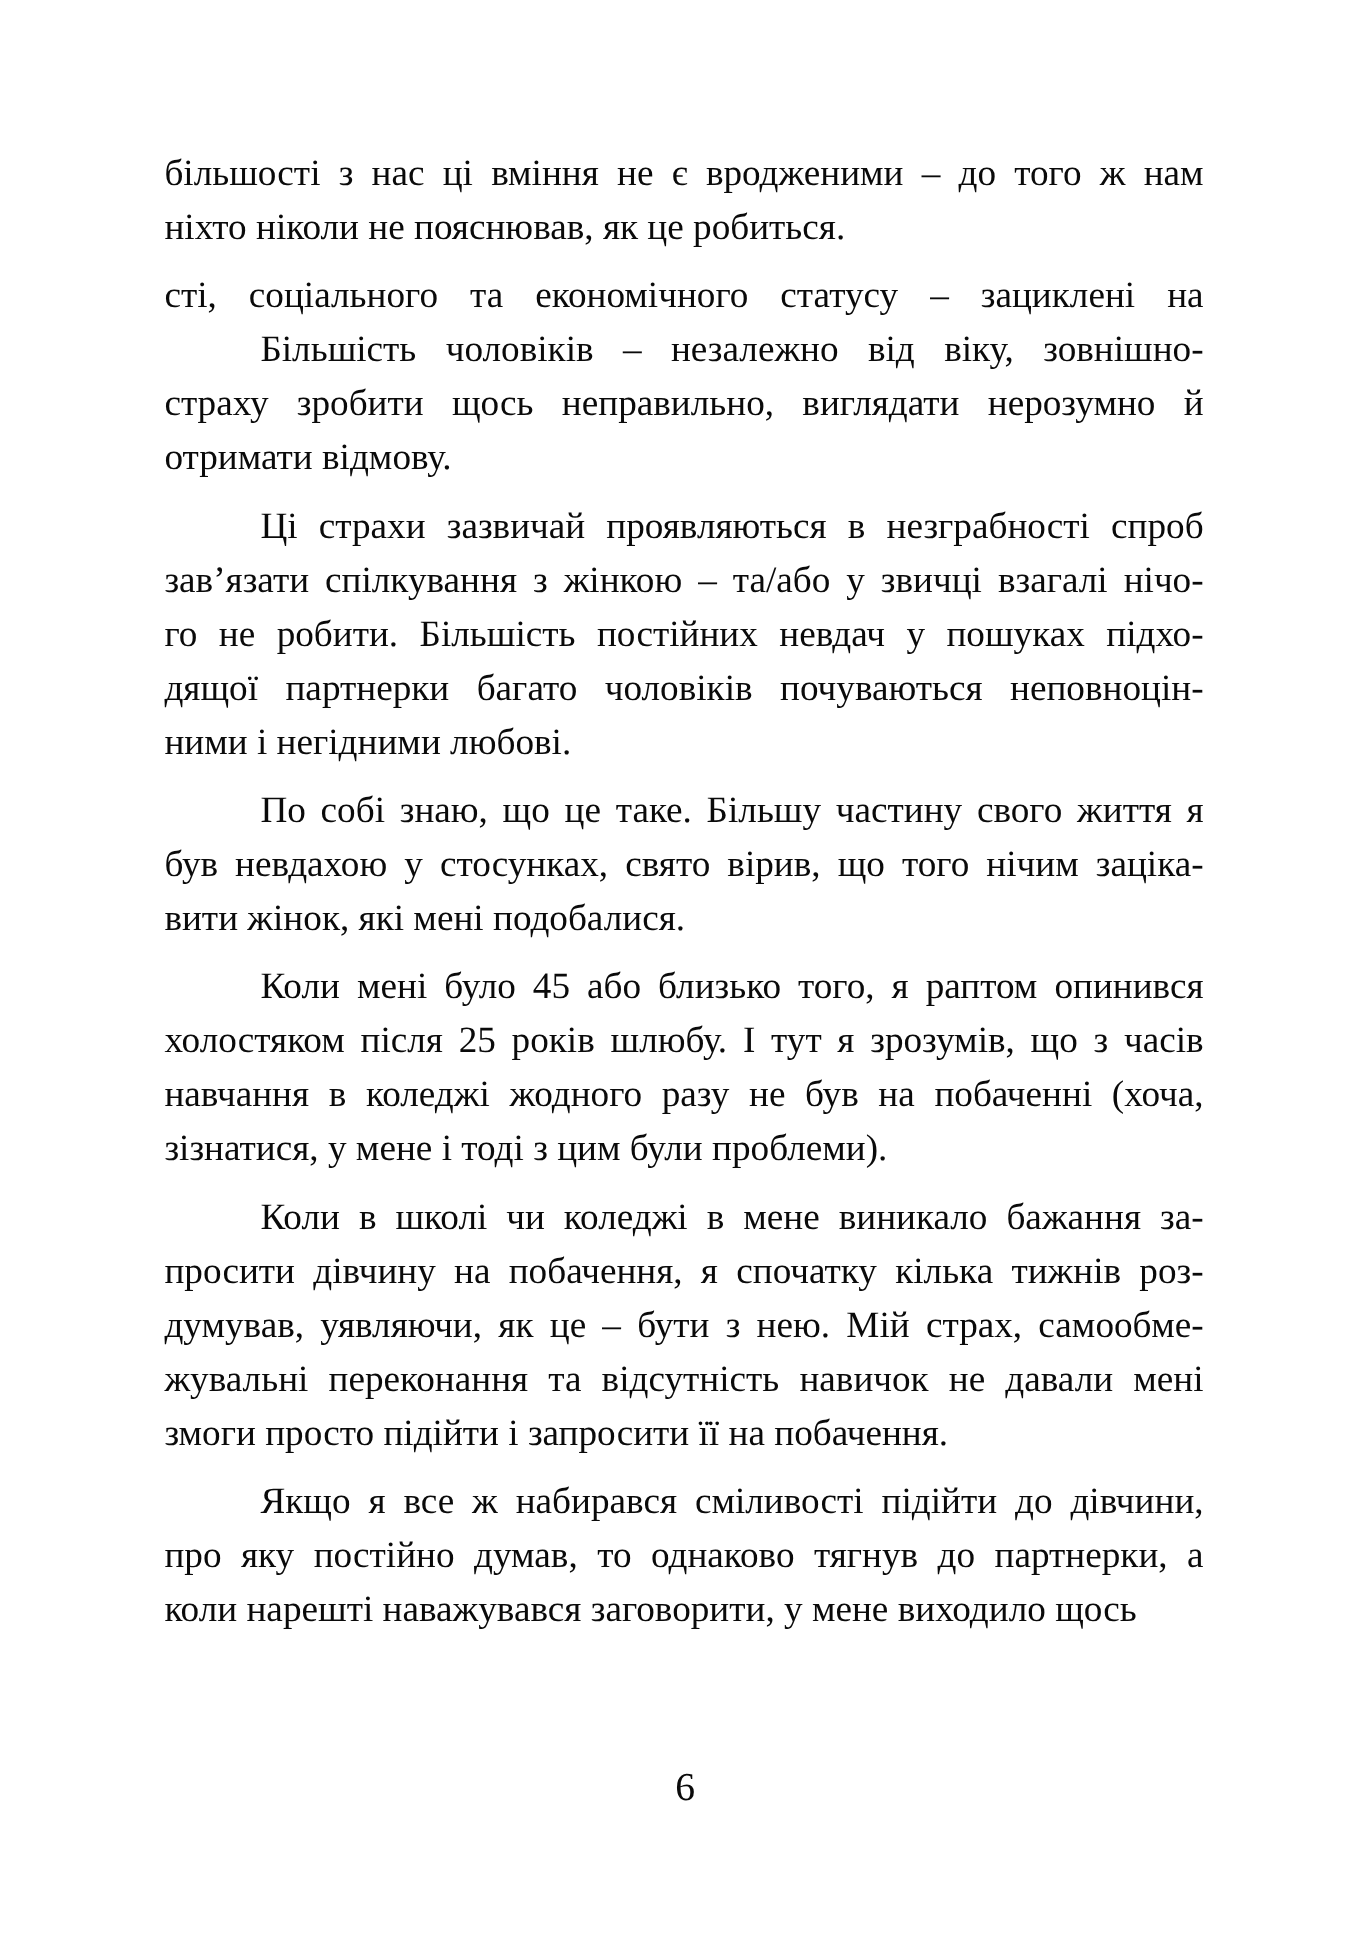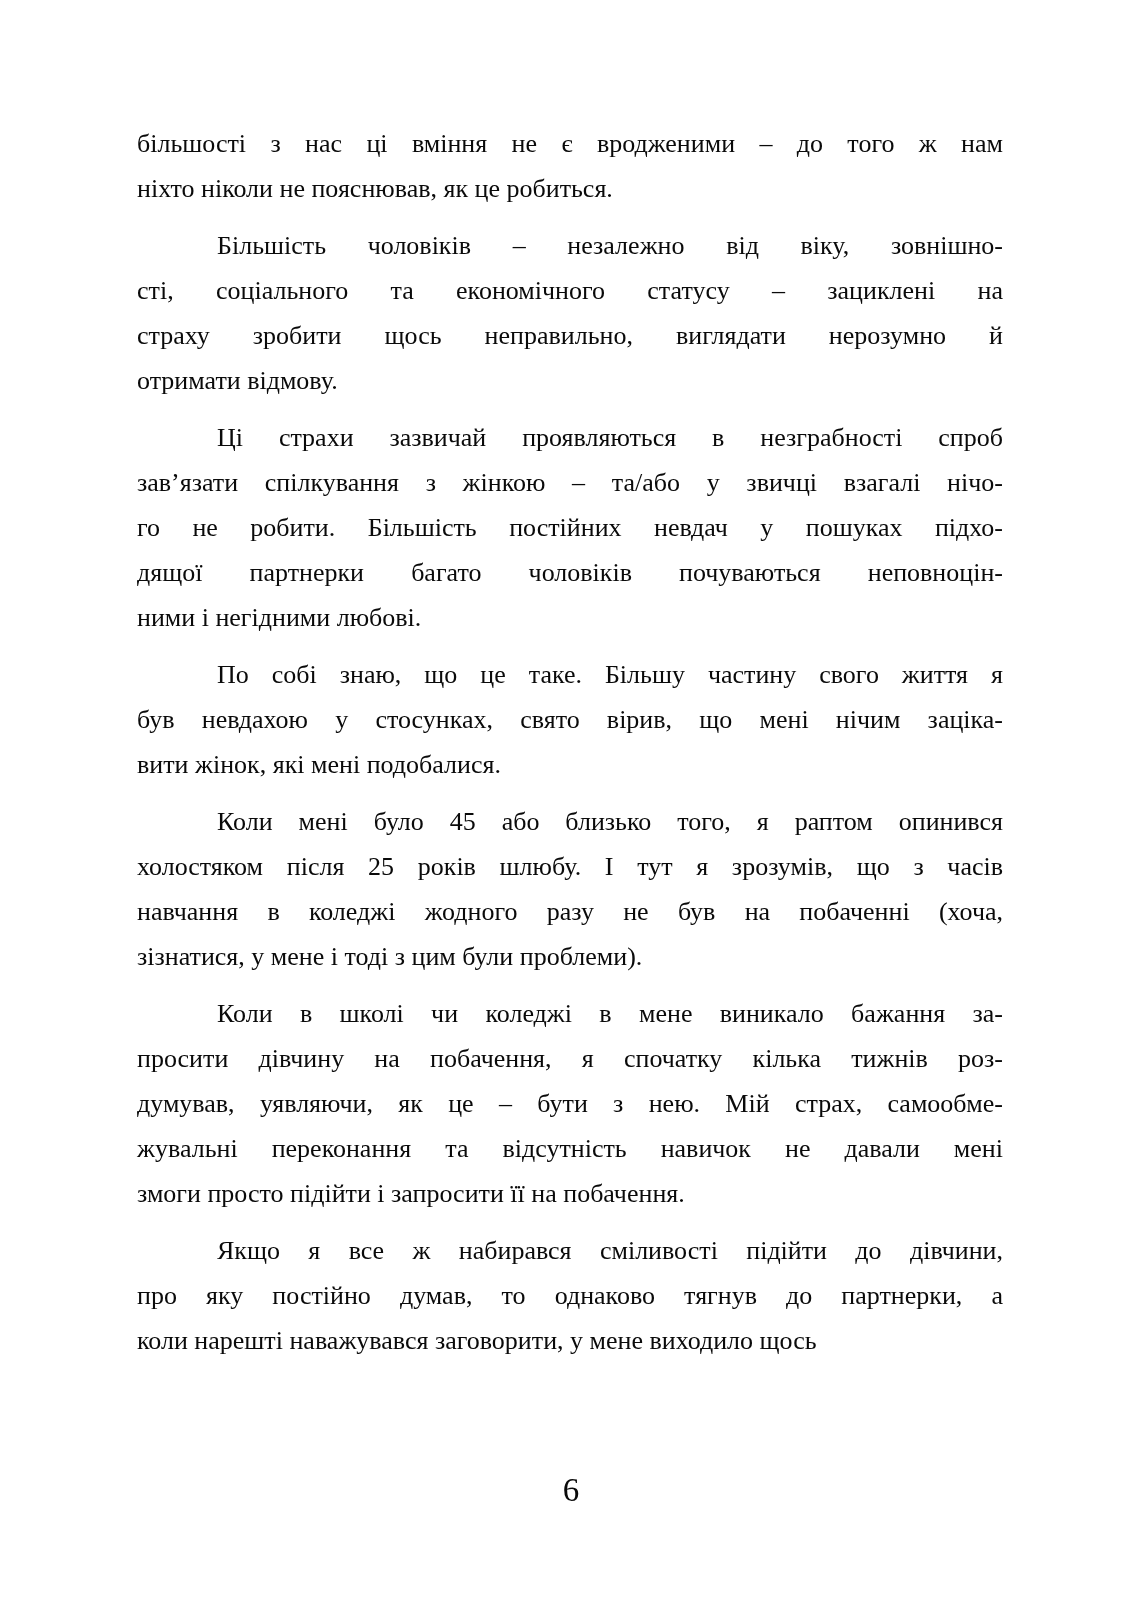--- a/index.html
+++ b/index.html
@@ -15,21 +15,21 @@
     background: #ffffff;
     color: #000000;
     font-family: "Liberation Serif", "DejaVu Serif", serif;
     overflow: hidden;
   }
   .content {
     position: absolute;
     left: 137px;
     top: 121px;
     width: 866px;
-    font-size: 26px;
+    font-size: 31px;
     line-height: 45px;
     color: #0a0a0a;
   }
   .paragraph {
     margin: 0 0 12px 0;
   }
   .paragraph:last-child {
     margin-bottom: 11px;
   }
   .line {
@@ -56,35 +56,35 @@
 </head>
 <body>
 
 <div class="page">
   <div class="content">
       <div class="paragraph">
         <div class="line">більшості з нас ці вміння не є вродженими – до того ж нам</div>
         <div class="line last">ніхто ніколи не пояснював, як це робиться.</div>
       </div>
       <div class="paragraph">
+        <div class="line">сті, соціального та економічного статусу – зациклені на</div>
         <div class="line indented">Більшість чоловіків – незалежно від віку, зовнішно-</div>
-        <div class="line">сті, соціального та економічного статусу – зациклені на</div>
         <div class="line">страху зробити щось неправильно, виглядати нерозумно й</div>
         <div class="line last">отримати відмову.</div>
       </div>
       <div class="paragraph">
         <div class="line indented">Ці страхи зазвичай проявляються в незграбності спроб</div>
         <div class="line">зав’язати спілкування з жінкою – та/або у звичці взагалі нічо-</div>
         <div class="line">го не робити. Більшість постійних невдач у пошуках підхо-</div>
         <div class="line">дящої партнерки багато чоловіків почуваються неповноцін-</div>
         <div class="line last">ними і негідними любові.</div>
       </div>
       <div class="paragraph">
         <div class="line indented">По собі знаю, що це таке. Більшу частину свого життя я</div>
-        <div class="line">був невдахою у стосунках, свято вірив, що мені нічим заціка-</div>
+        <div class="line">був невдахою у стосунках, свято вірив, що того нічим заціка-</div>
         <div class="line last">вити жінок, які мені подобалися.</div>
       </div>
       <div class="paragraph">
         <div class="line indented">Коли мені було 45 або близько того, я раптом опинився</div>
         <div class="line">холостяком після 25 років шлюбу. І тут я зрозумів, що з часів</div>
         <div class="line">навчання в коледжі жодного разу не був на побаченні (хоча,</div>
         <div class="line last">зізнатися, у мене і тоді з цим були проблеми).</div>
       </div>
       <div class="paragraph">
         <div class="line indented">Коли в школі чи коледжі в мене виникало бажання за-</div>

